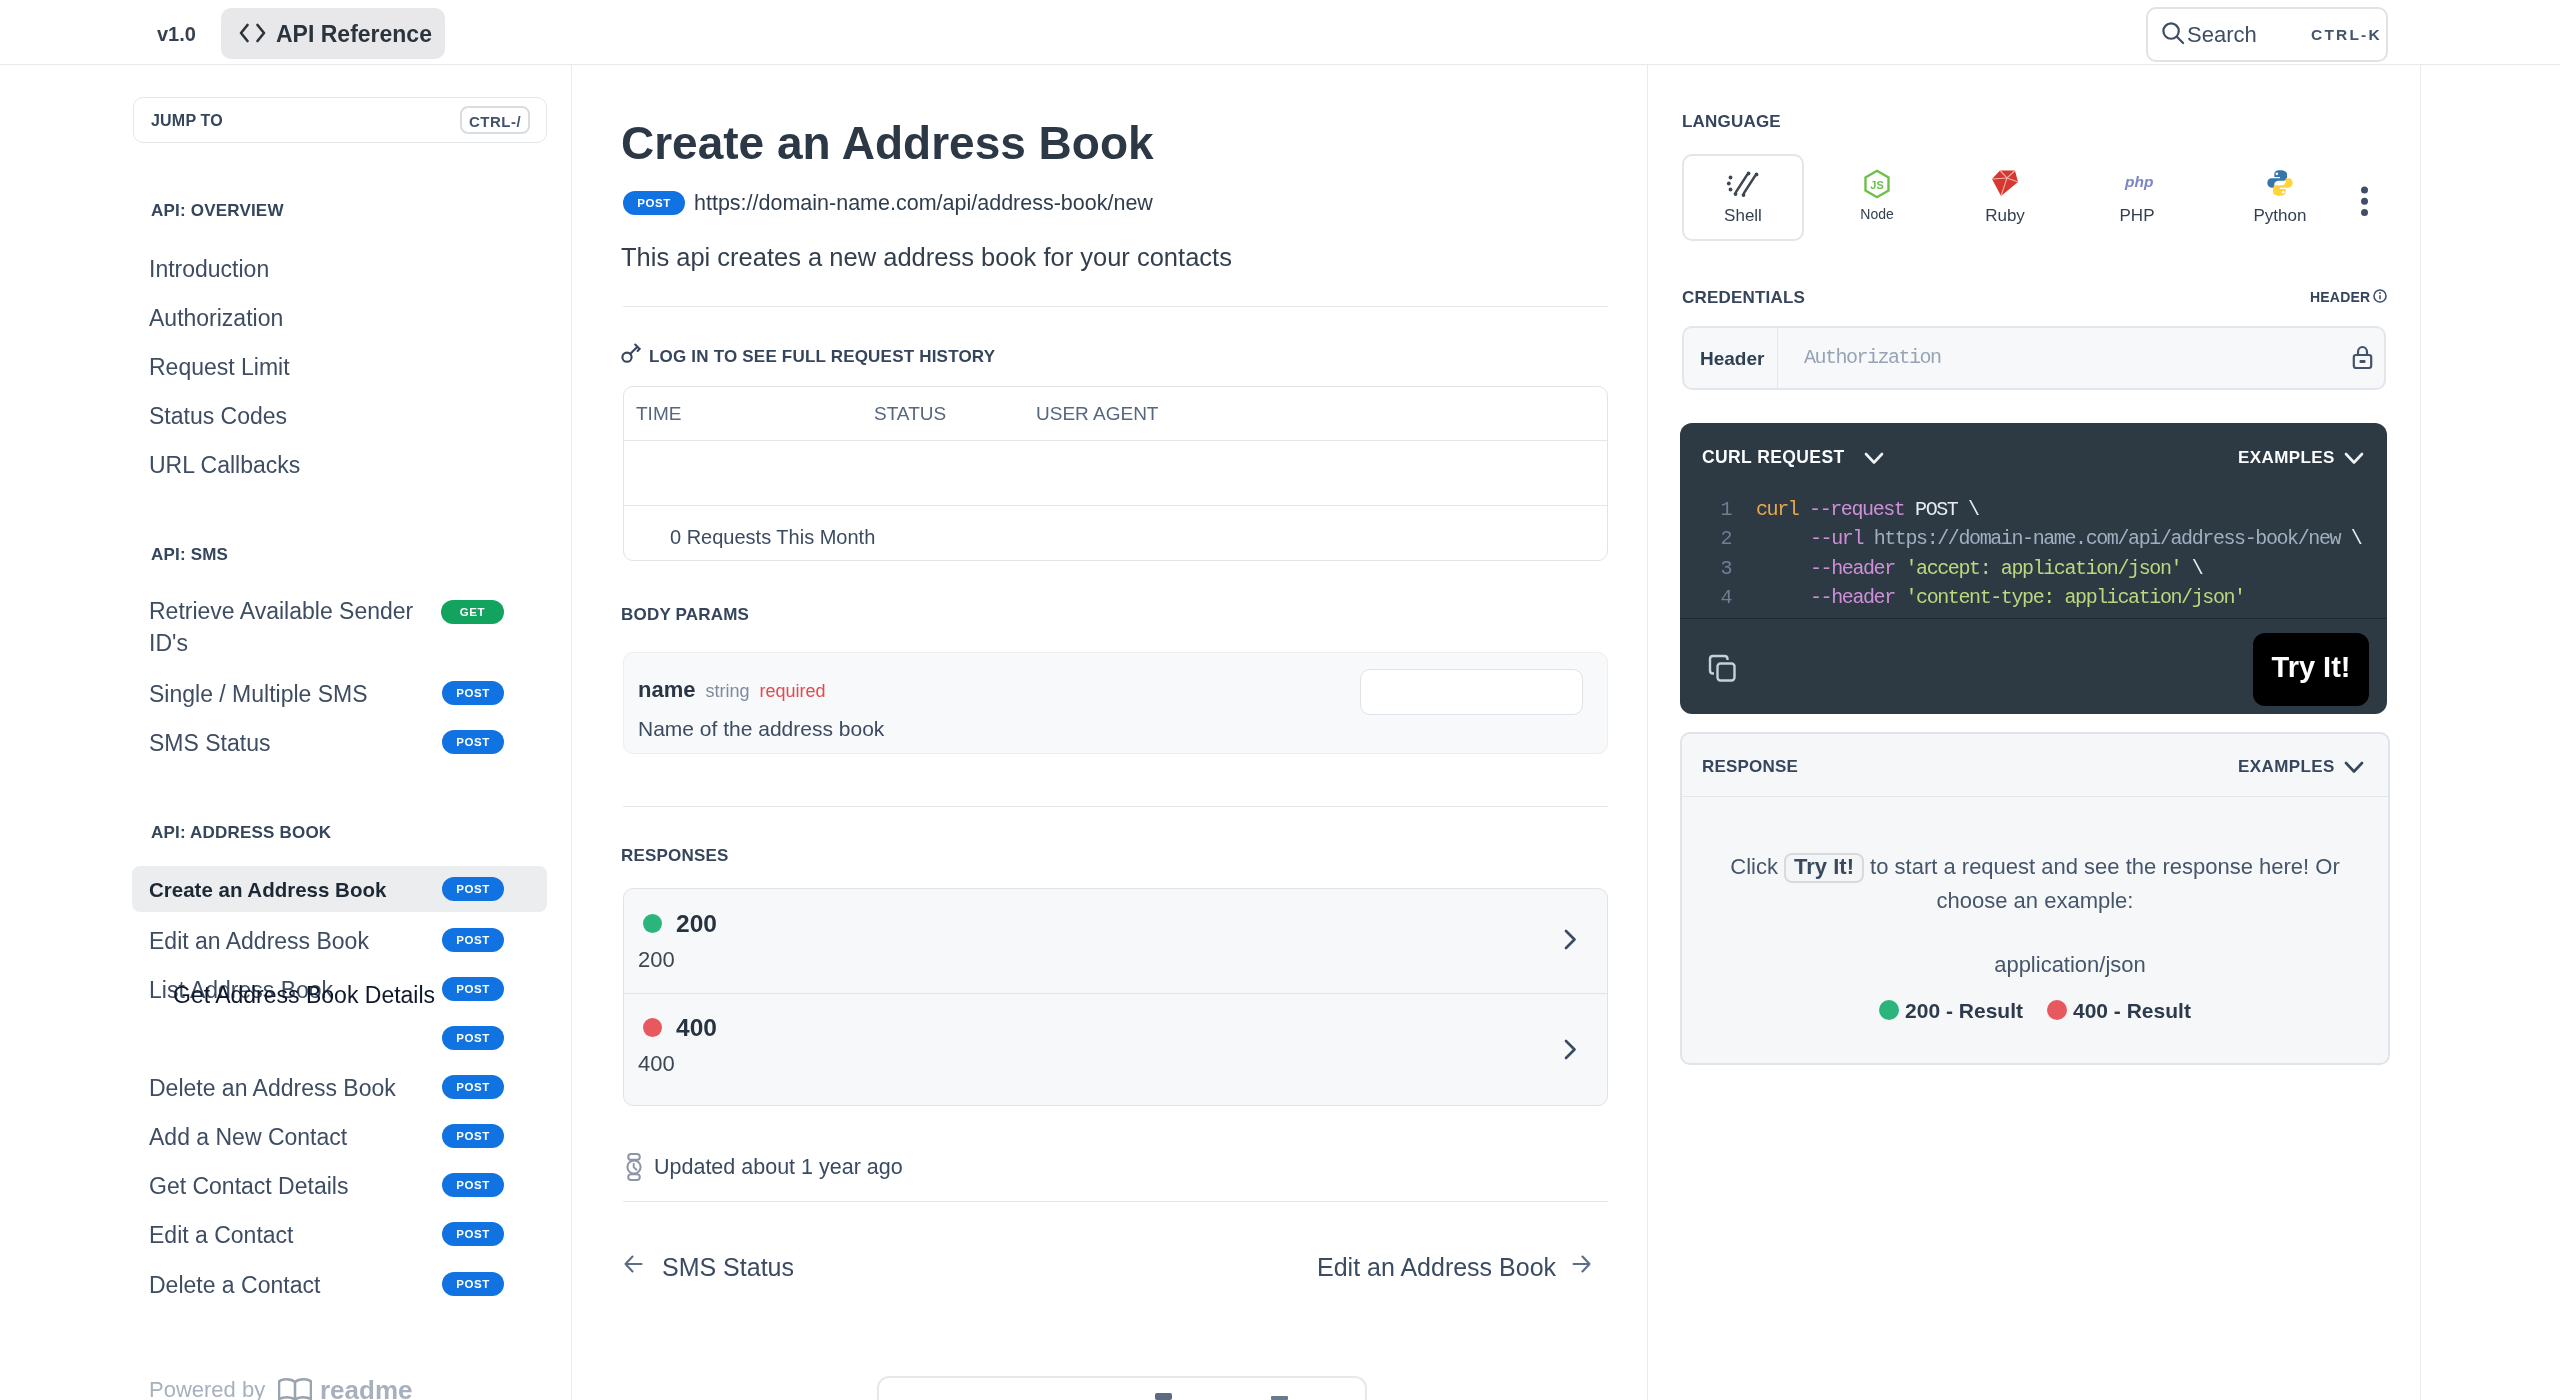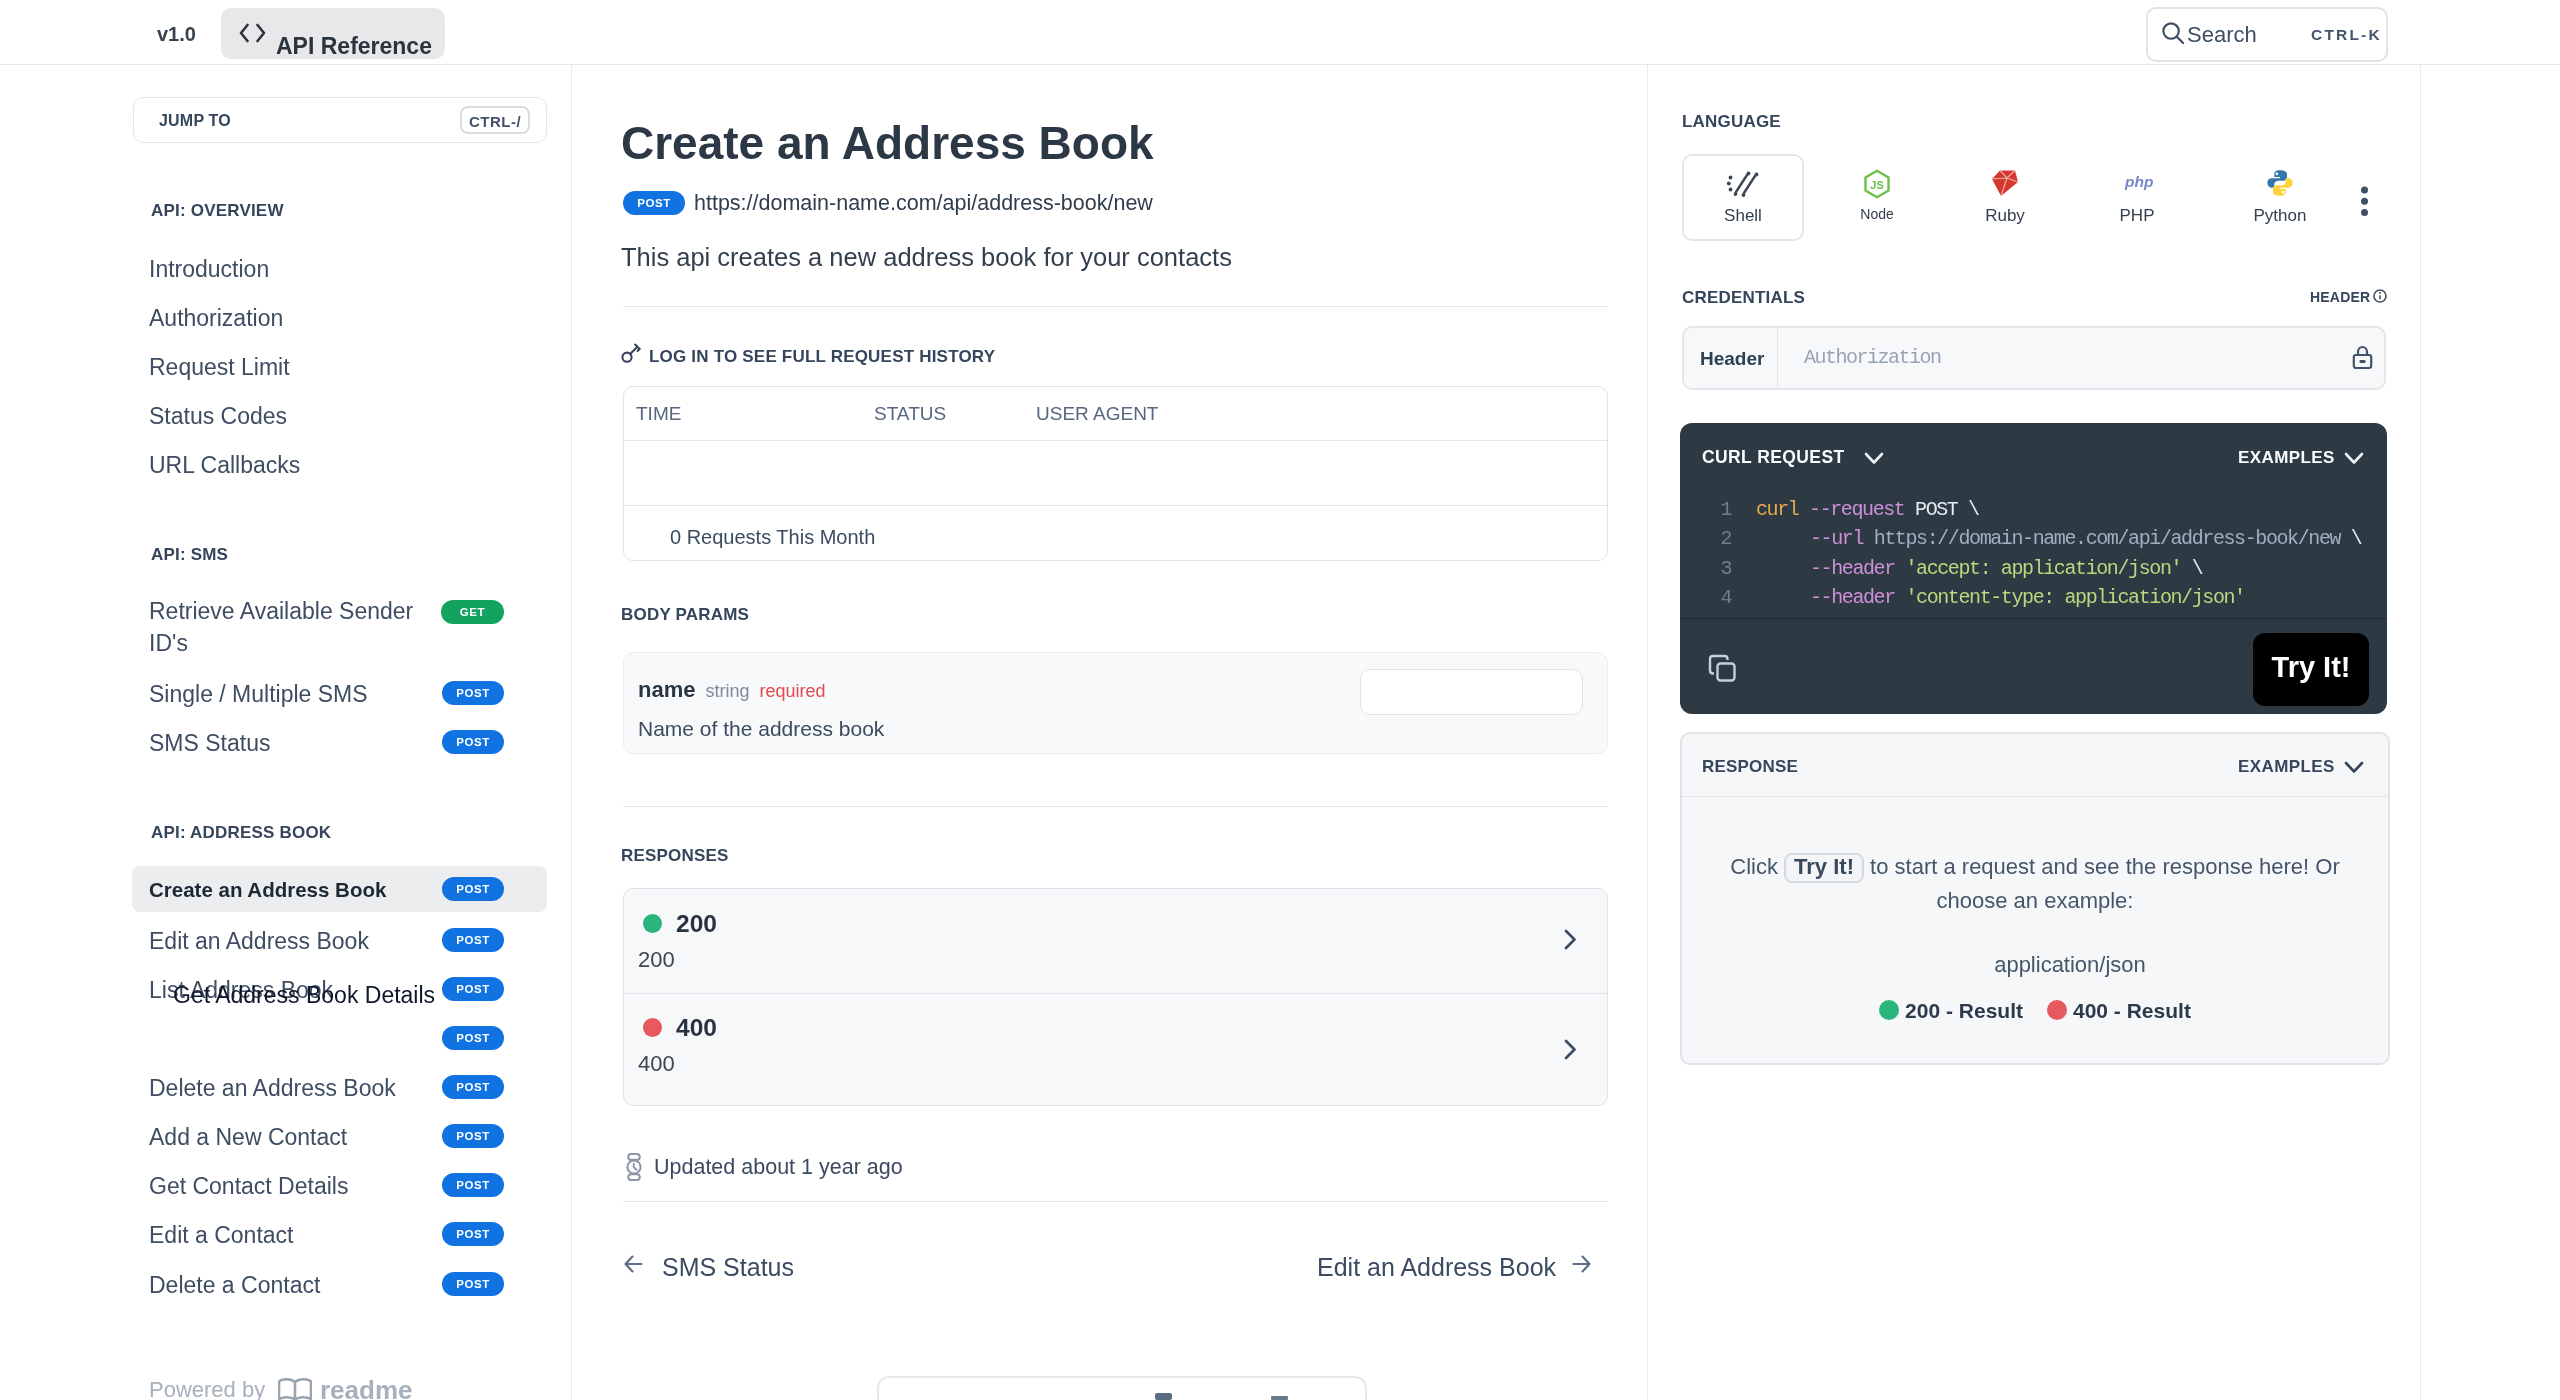--- a/index.html
+++ b/index.html
@@ -18,35 +18,35 @@
 </head>
 <body>
 <div id="page">
 
   <div class="b" style="left:0;top:0;width:2560px;height:65px;background:#fff;border-bottom:1px solid #e7e9ec;"></div>
   <div class="t" style="left:157px;top:24px;font-size:20px;font-weight:600;color:#36424e;">v1.0</div>
   <div class="b" style="left:221px;top:8px;width:224px;height:51px;background:#e8e8ea;border-radius:10px;"></div>
   <svg style="left:239px;top:23px;" width="27" height="20" viewBox="0 0 27 20">
     <path d="M8.5 2 L2 10 L8.5 18 M18.5 2 L25 10 L18.5 18" fill="none" stroke="#2b343c" stroke-width="2.6" stroke-linecap="round" stroke-linejoin="round"></path>
   </svg>
-  <div class="t" style="left:276px;top:23px;font-size:23px;font-weight:bold;color:#2b343c;margin-top:12px;">API Reference</div>
+  <div class="t" style="left:276px;top:23px;font-size:23px;font-weight:bold;color:#2b343c;">API Reference</div>
   <div class="b" style="left:2146px;top:7px;width:242px;height:55px;border:2px solid #dfe3e7;border-radius:10px;"></div>
   <svg style="left:2161px;top:21px;" width="24" height="24" viewBox="0 0 25 25">
     <circle cx="10.5" cy="10.5" r="8" fill="none" stroke="#3d4e63" stroke-width="2.3"></circle>
     <line x1="16.5" y1="16.5" x2="23" y2="23" stroke="#3d4e63" stroke-width="2.3" stroke-linecap="round"></line>
   </svg>
   <div class="t" style="left:2187px;top:24px;font-size:22px;color:#3d4e63;">Search</div>
   <div class="t" style="left:2311px;top:27px;font-size:15.5px;font-weight:bold;color:#44546b;letter-spacing:2.2px;">CTRL-K</div>
 
   <div class="b" style="left:571px;top:65px;width:1px;height:1335px;background:#e9ebee;"></div>
   <div class="b" style="left:1647px;top:65px;width:1px;height:1335px;background:#e9ebee;"></div>
   <div class="b" style="left:2420px;top:65px;width:1px;height:1335px;background:#e9ebee;"></div>
 
   <div class="b" style="left:133px;top:97px;width:414px;height:46px;border:1px solid #e5e8eb;border-radius:10px;"></div>
-  <div class="t lbl" style="left:151px;top:113px;font-size:16px;margin-left:8px;">JUMP TO</div>
+  <div class="t lbl" style="left:151px;top:113px;font-size:16px;">JUMP TO</div>
   <div class="b" style="left:460px;top:106px;width:70px;height:28px;border:2px solid #d9dde2;border-radius:8px;"></div>
   <div class="t" style="left:469px;top:114px;font-size:15px;font-weight:bold;color:#42526b;letter-spacing:.5px;">CTRL-/</div>
 
   <div class="t lbl" style="left:151px;top:202px;">API: OVERVIEW</div>
   <div class="t" style="left:149px;top:258px;font-size:23px;color:#3e4d62;">Introduction</div>
   <div class="t" style="left:149px;top:307px;font-size:23px;color:#3e4d62;">Authorization</div>
   <div class="t" style="left:149px;top:356px;font-size:23px;color:#3e4d62;">Request Limit</div>
   <div class="t" style="left:149px;top:405px;font-size:23px;color:#3e4d62;">Status Codes</div>
   <div class="t" style="left:149px;top:454px;font-size:23px;color:#3e4d62;">URL Callbacks</div>
 

